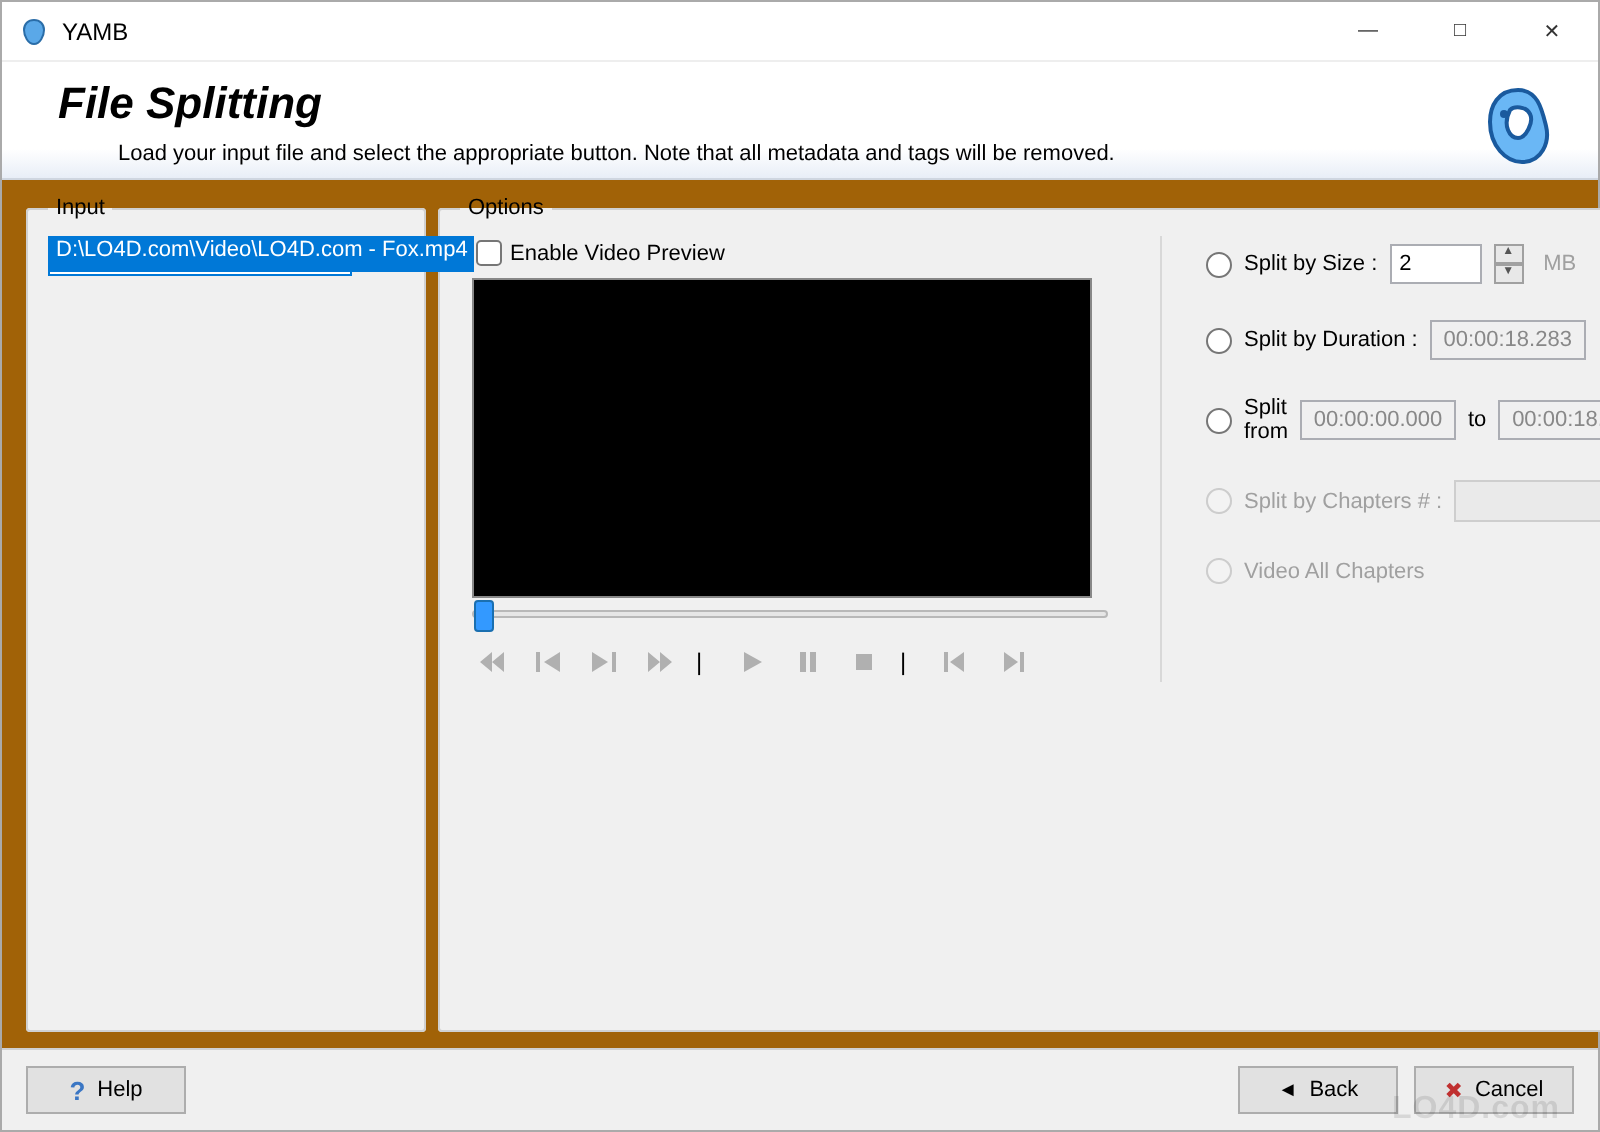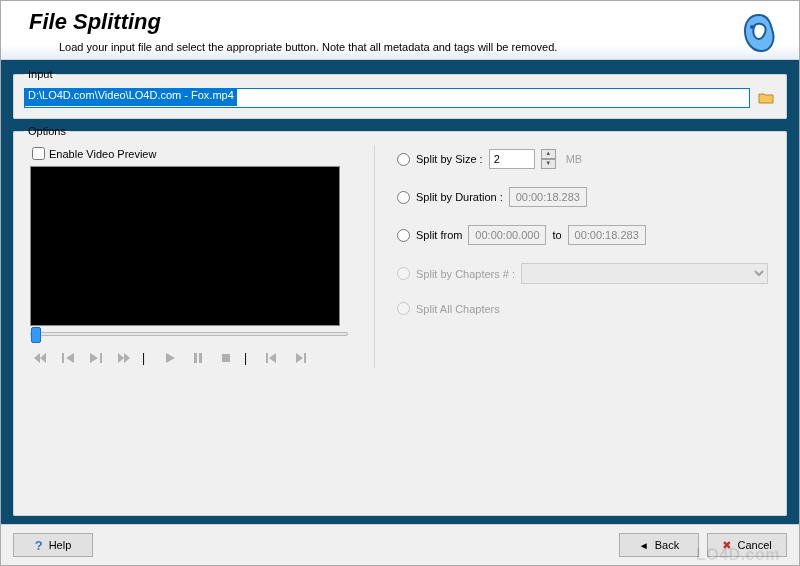--- a/index.html
+++ b/index.html
@@ -62,24 +62,23 @@
     }
     .header-logo {
       position: absolute;
       right: 16px;
       top: 8px;
       width: 48px; height: 48px;
     }
 
     .body {
       flex: 1;
-      background: #0c4a6e;
+      background: #a16207;
       padding: 8px 12px;
       display: flex;
-      flex-direction: column;
       gap: 6px;
     }
 
     fieldset {
       border: 1px solid #d0d0d0;
       border-radius: 2px;
       padding: 8px 10px 10px 10px;
       background: #f0f0f0;
     }
     legend {
@@ -258,20 +257,32 @@
       font-weight: 600;
       letter-spacing: 0.5px;
       pointer-events: none;
     }
   </style>
 </head>
 <body>
 
 <div class="window">
 
+  <div class="titlebar">
+    <span class="titlebar-icon">
+      <svg viewBox="0 0 16 16">
+          <path d="M8 2 C5 2 3 4 3 7 C3 10 5 14 8 14 C11 14 13 10 13 7 C13 4 11 2 8 2 Z" fill="#5aa8e8" stroke="#2a6da8" stroke-width="1"></path>
+        </svg>
+    </span>
+    <span class="titlebar-title">YAMB</span>
+    <span class="titlebar-spacer"></span>
+    <div class="win-btn">—</div>
+    <div class="win-btn">□</div>
+    <div class="win-btn close">✕</div>
+  </div>
 
   <div class="header">
     <h1>File Splitting</h1>
     <div class="subtitle">Load your input file and select the appropriate button. Note that all metadata and tags will be removed.</div>
     <span class="header-logo">
       <svg viewBox="0 0 48 48">
         <path d="M24 6 C14 6 10 14 10 22 C10 34 18 42 26 42 C36 42 40 32 38 24 C36 16 34 6 24 6 Z M20 16 C22 14 28 14 30 18 C32 22 28 30 24 30 C20 30 16 24 20 16 Z" fill="#6ab7f5" stroke="#1a5a9e" stroke-width="2"></path>
         <circle cx="17" cy="18" r="2" fill="#1a5a9e"></circle>
       </svg>
     </span>
@@ -393,21 +404,21 @@
           </div>
 
           <div class="radio-row disabled">
             <input type="radio" name="split" disabled="" style="">
             <span>Split by Chapters # :</span>
             <select class="chapter-select" disabled=""></select>
           </div>
 
           <div class="radio-row disabled">
             <input type="radio" name="split" disabled="" style="">
-            <span>Split All Chapters</span>
+            <span>Video All Chapters</span>
           </div>
         </div>
       </div>
     </fieldset>
 
 
   </div>
 
   <div class="footer">
     <button class="std-btn">

